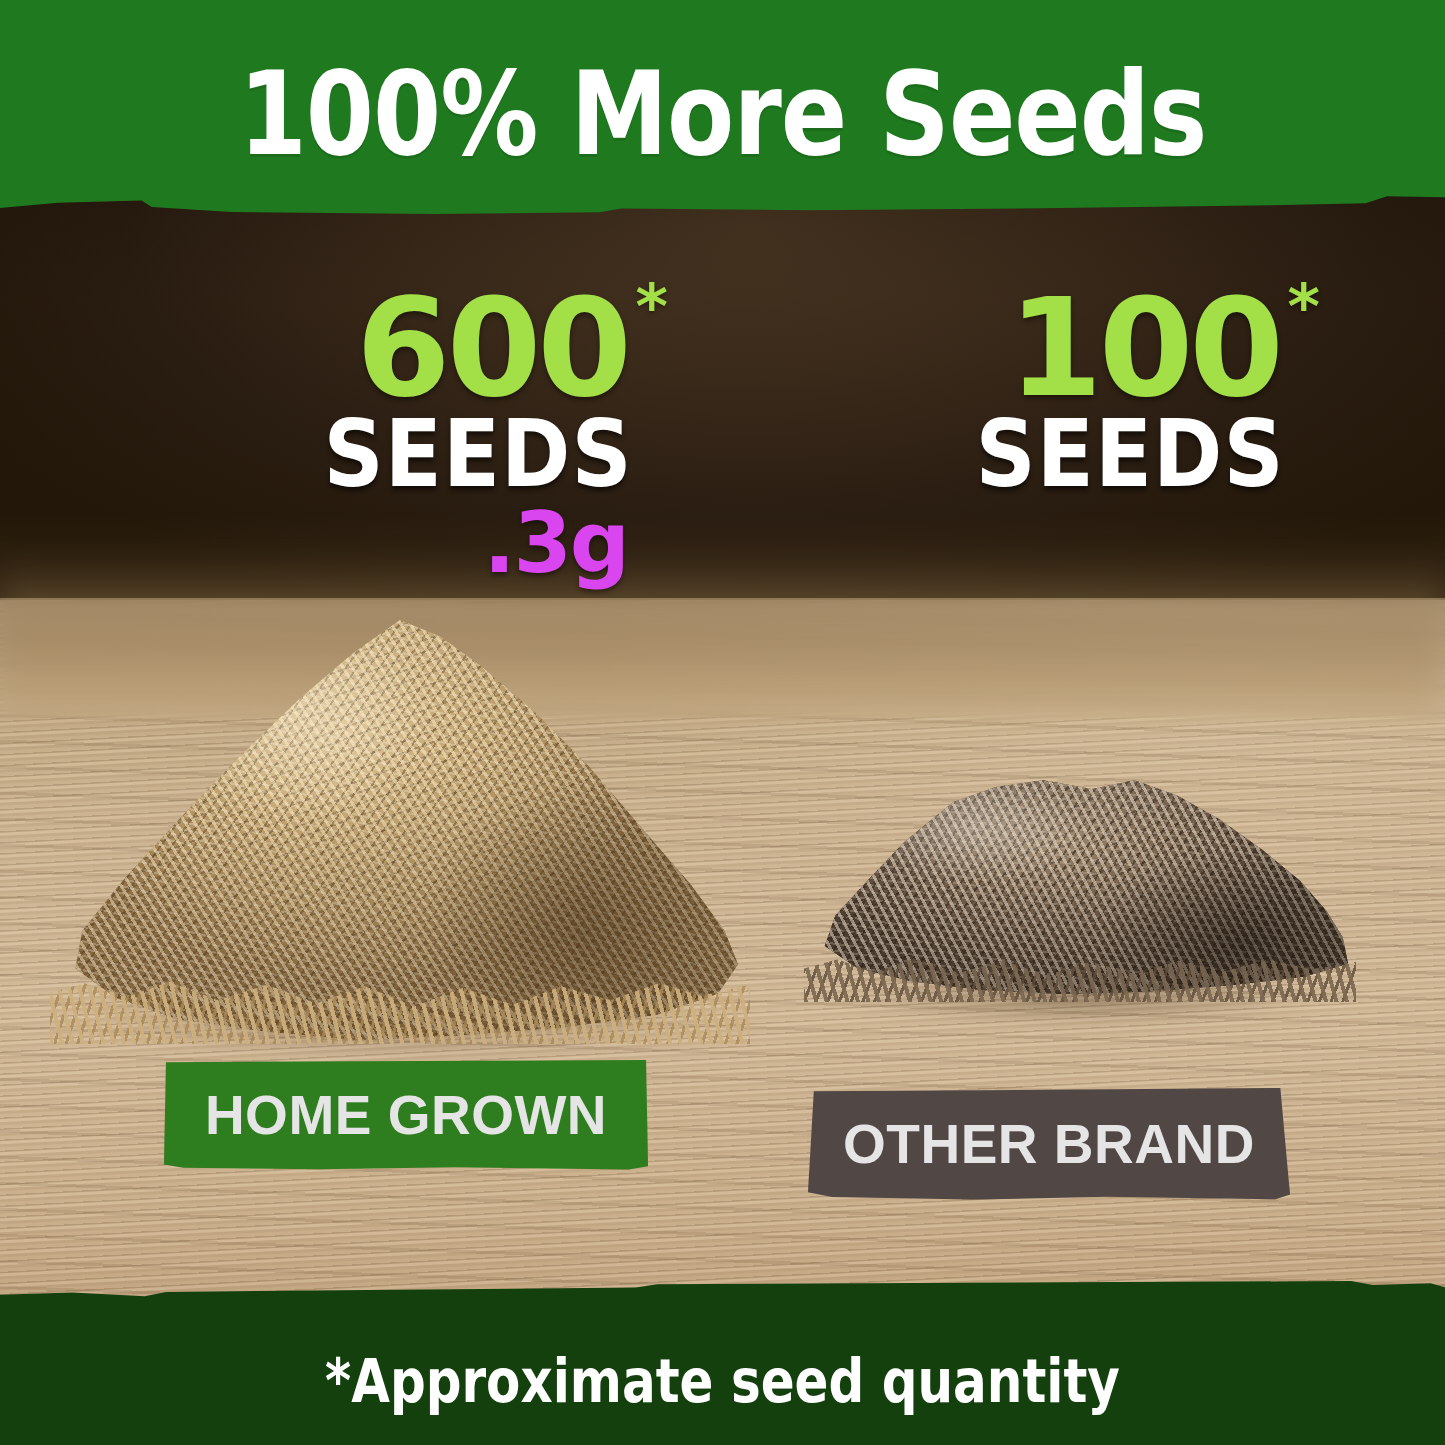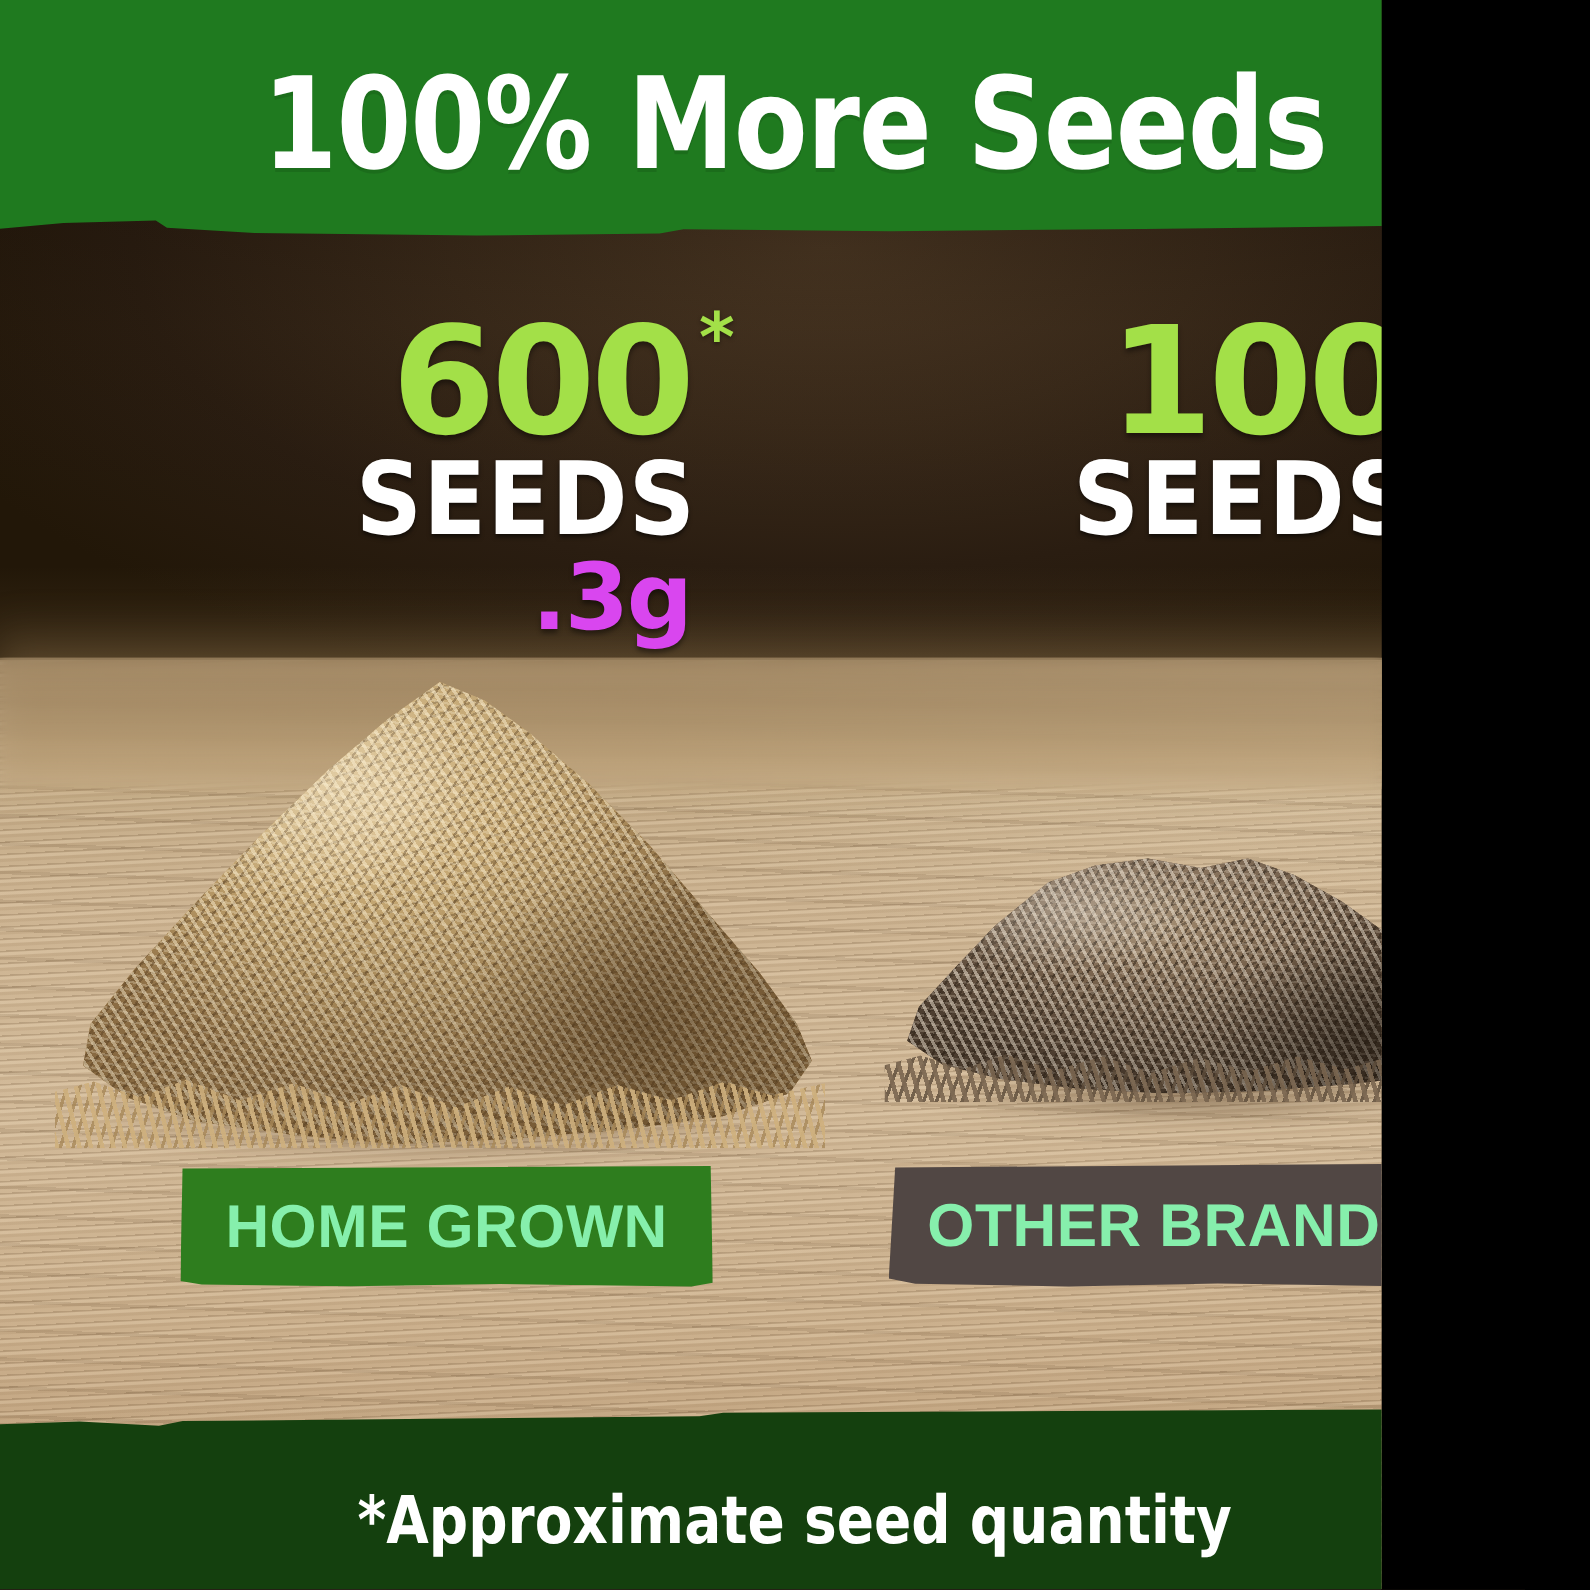--- a/index.html
+++ b/index.html
@@ -1,19 +1,19 @@
 <!DOCTYPE html>
 <html><head>
 <meta charset="utf-8">
 <style>
   html,body{margin:0;padding:0;background:#000;}
   body{width:1445px;height:1445px;overflow:hidden;font-family:"Liberation Sans",sans-serif;}
 
   #poster{
-    position:relative;width:1256px;height:1445px;overflow:hidden;
+    position:relative;width:1445px;height:1445px;overflow:hidden;
     background:#2b1f14;
   }
 
   
   .photo{position:absolute;left:0;top:0;width:1445px;height:1445px;overflow:hidden;}
 
   
   .bg-wall{
     position:absolute;left:0;top:0;width:1445px;height:660px;
     background:
@@ -216,31 +216,31 @@
   .stat-weight{
     margin-top:10px;color:#d946ef;font-weight:bold;font-size:84px;
     line-height:1;letter-spacing:-2px;
     font-family:"DejaVu Sans",sans-serif;
     text-shadow:0 3px 5px rgba(0,0,0,.42);
   }
 
   
   .label-bar{
     position:absolute;display:flex;align-items:center;justify-content:center;
-    color:#86efac;font-weight:bold;font-family:"Liberation Sans",sans-serif;
+    color:#e5e5e5;font-weight:bold;font-family:"Liberation Sans",sans-serif;
     font-size:55px;letter-spacing:.5px;
     box-shadow:0 5px 12px rgba(40,26,10,.35);
   }
   #label-home{
     left:164px;top:1060px;width:484px;height:110px;background:#2e7d1e;
     clip-path:polygon(0.4% 2%, 99.6% 0%, 100% 96.5%, 96% 99.6%, 60% 97.5%,
                       32% 99.4%, 4% 98%, 0% 95%);
   }
   #label-other{
-    left:808px;top:1058px;width:482px;height:112px;background:#514744;
+    left:808px;top:1088px;width:482px;height:112px;background:#514744;
     clip-path:polygon(1.2% 3%, 98% 0%, 100% 95%, 97% 99.4%, 62% 97.2%,
                       34% 99.6%, 5% 97.4%, 0% 93%);
   }
 </style>
 </head>
 <body>
 
 <div id="poster">
 
   <div class="photo">

